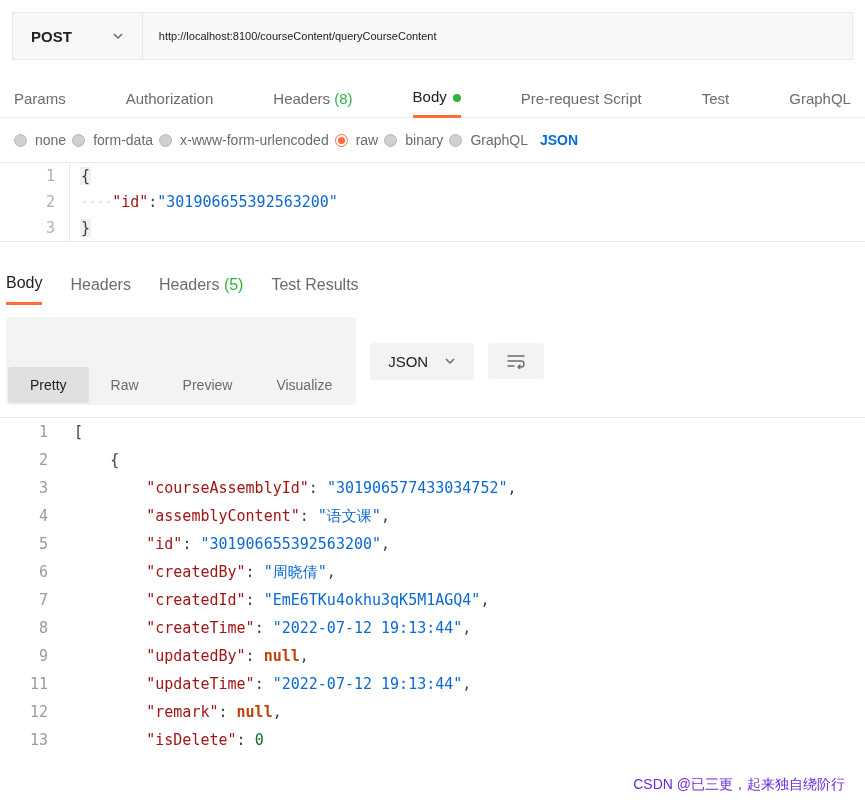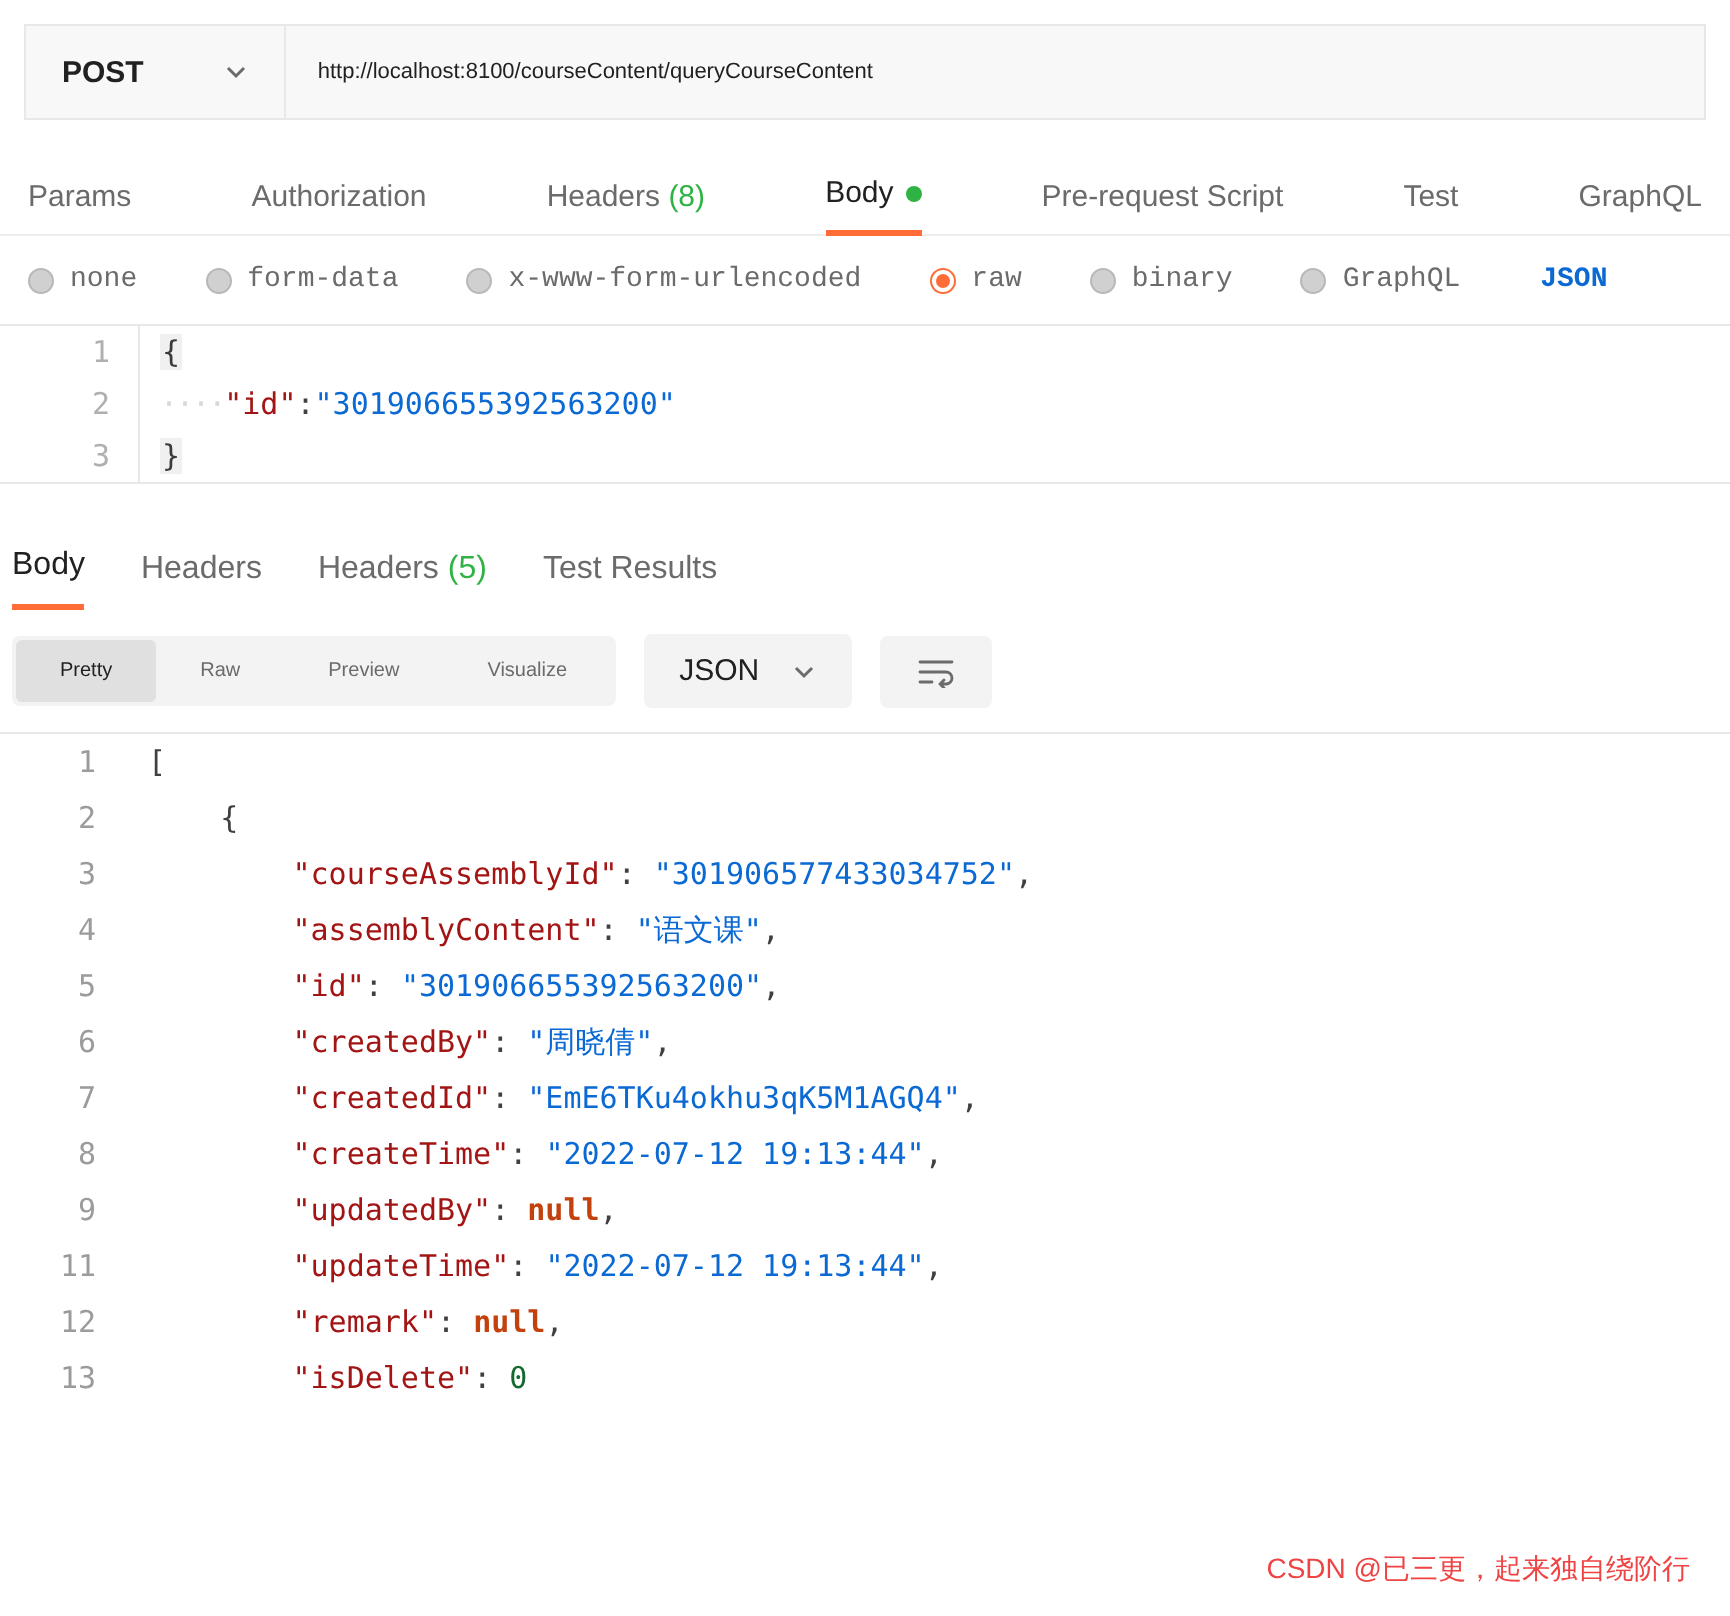--- a/index.html
+++ b/index.html
@@ -10,21 +10,21 @@
 .chevron-down { width: 12px; height: 12px; }
 .url-input { flex: 1; border: none; background: transparent; font-size: 11px; color: #212121; padding: 0 16px; outline: none; height: 100%; }
 
 .tabs-row { display: flex; align-items: center; gap: 30px; padding: 16px 14px 0 14px; font-size: 15px; color: #6b6b6b; justify-content: space-between; }
 .tab { padding-bottom: 10px; cursor: pointer; white-space: nowrap; position: relative; }
 .tab.active { color: #212121; border-bottom: 3px solid #ff6c37; }
 .tab .dot { display: inline-block; width: 8px; height: 8px; background: #2fb344; border-radius: 50%; margin-left: 6px; vertical-align: middle; }
 .tab .count { color: #2fb344; }
 .tabs-border { border-bottom: 1px solid #ededed; margin-top: -1px; }
 
-.body-types { display: flex; align-items: center; gap: 34px; padding: 14px 14px 14px 14px; font-size: 14px; color: #6b6b6b; font-family: Liberation Mono, monospace; }
+.body-types { display: flex; align-items: center; gap: 6px; padding: 14px 14px 14px 14px; font-size: 14px; color: #6b6b6b; }
 .radio-opt { display: flex; align-items: center; gap: 8px; cursor: pointer; }
 .radio-circle { width: 13px; height: 13px; border: 1px solid #c0c0c0; border-radius: 50%; background: #fff; display: flex; align-items: center; justify-content: center; }
 .radio-circle.filled { background: #d0d0d0; border-color: #b8b8b8; }
 .radio-circle.selected { border-color: #ff6c37; }
 .radio-circle.selected::after { content: ""; width: 7px; height: 7px; background: #ff6c37; border-radius: 50%; }
 .body-types .lang { color: #0b69d4; font-weight: 600; margin-left: 6px; }
 
 .editor { border-top: 1px solid #e8e8e8; border-bottom: 1px solid #e8e8e8; font-family: Menlo, Consolas, monospace; font-size: 15px; }
 .editor-row { display: flex; align-items: center; height: 26px; }
 .gutter { width: 70px; text-align: right; color: #b0b0b0; padding-right: 14px; user-select: none; border-right: 1px solid #e8e8e8; height: 100%; display: flex; align-items: center; justify-content: flex-end; }
@@ -35,37 +35,37 @@
 .str-val { color: #0b69d4; }
 .colon { color: #404040; }
 
 .resp-tabs { display: flex; align-items: center; gap: 28px; padding: 14px 6px 0 6px; font-size: 16px; color: #6b6b6b; margin-top: 18px; }
 .resp-tab { padding-bottom: 10px; cursor: pointer; }
 .resp-tab.active { color: #212121; border-bottom: 3px solid #ff6c37; }
 .resp-tab .count { color: #2fb344; }
 
 .view-bar { display: flex; align-items: center; gap: 14px; padding: 12px 6px; }
 .view-group { display: flex; background: #f3f3f3; border-radius: 4px; padding: 2px; }
-.view-btn { padding: 10px 22px; font-size: 10px; color: #6b6b6b; cursor: pointer; border-radius: 3px; }
+.view-btn { padding: 10px 22px; font-size: 14px; color: #6b6b6b; cursor: pointer; border-radius: 3px; margin-top: 48px; }
 .view-btn.active { background: #e0e0e0; color: #212121; font-weight: 500; }
 .lang-select { display: flex; align-items: center; gap: 16px; padding: 10px 18px; background: #f3f3f3; border-radius: 4px; font-size: 15px; color: #212121; cursor: pointer; }
 .icon-btn { padding: 10px 18px; background: #f3f3f3; border-radius: 4px; cursor: pointer; display: flex; align-items: center; }
 
 .resp-editor { font-family: Menlo, Consolas, monospace; font-size: 15px; border-top: 1px solid #e8e8e8; }
 .resp-row { display: flex; align-items: center; height: 28px; }
 .resp-gutter { width: 62px; text-align: right; color: #9b9b9b; padding-right: 14px; user-select: none; }
 .resp-code { padding-left: 12px; white-space: pre; position: relative; }
 .bracket { color: #404040; }
 .key { color: #a31515; }
 .punct { color: #404040; }
 .val-str { color: #0b69d4; }
 .val-null { color: #c2410c; font-weight: 600; }
 .val-num { color: #126b2e; }
 
-.watermark { position: fixed; bottom: 14px; right: 20px; color: #ef4444; font-size: 14px; pointer-events: none; }
+.watermark { position: fixed; bottom: 14px; right: 20px; color: #6d28d9; font-size: 14px; pointer-events: none; }
 </style>
 </head>
 <body>
 
 <div class="url-bar">
   <div class="method-select">
     <span>POST</span>
     <svg class="chevron-down" viewBox="0 0 12 12">
         <path d="M2 4l4 4 4-4" stroke="#6b6b6b" stroke-width="1.5" fill="none"></path>
       </svg>

